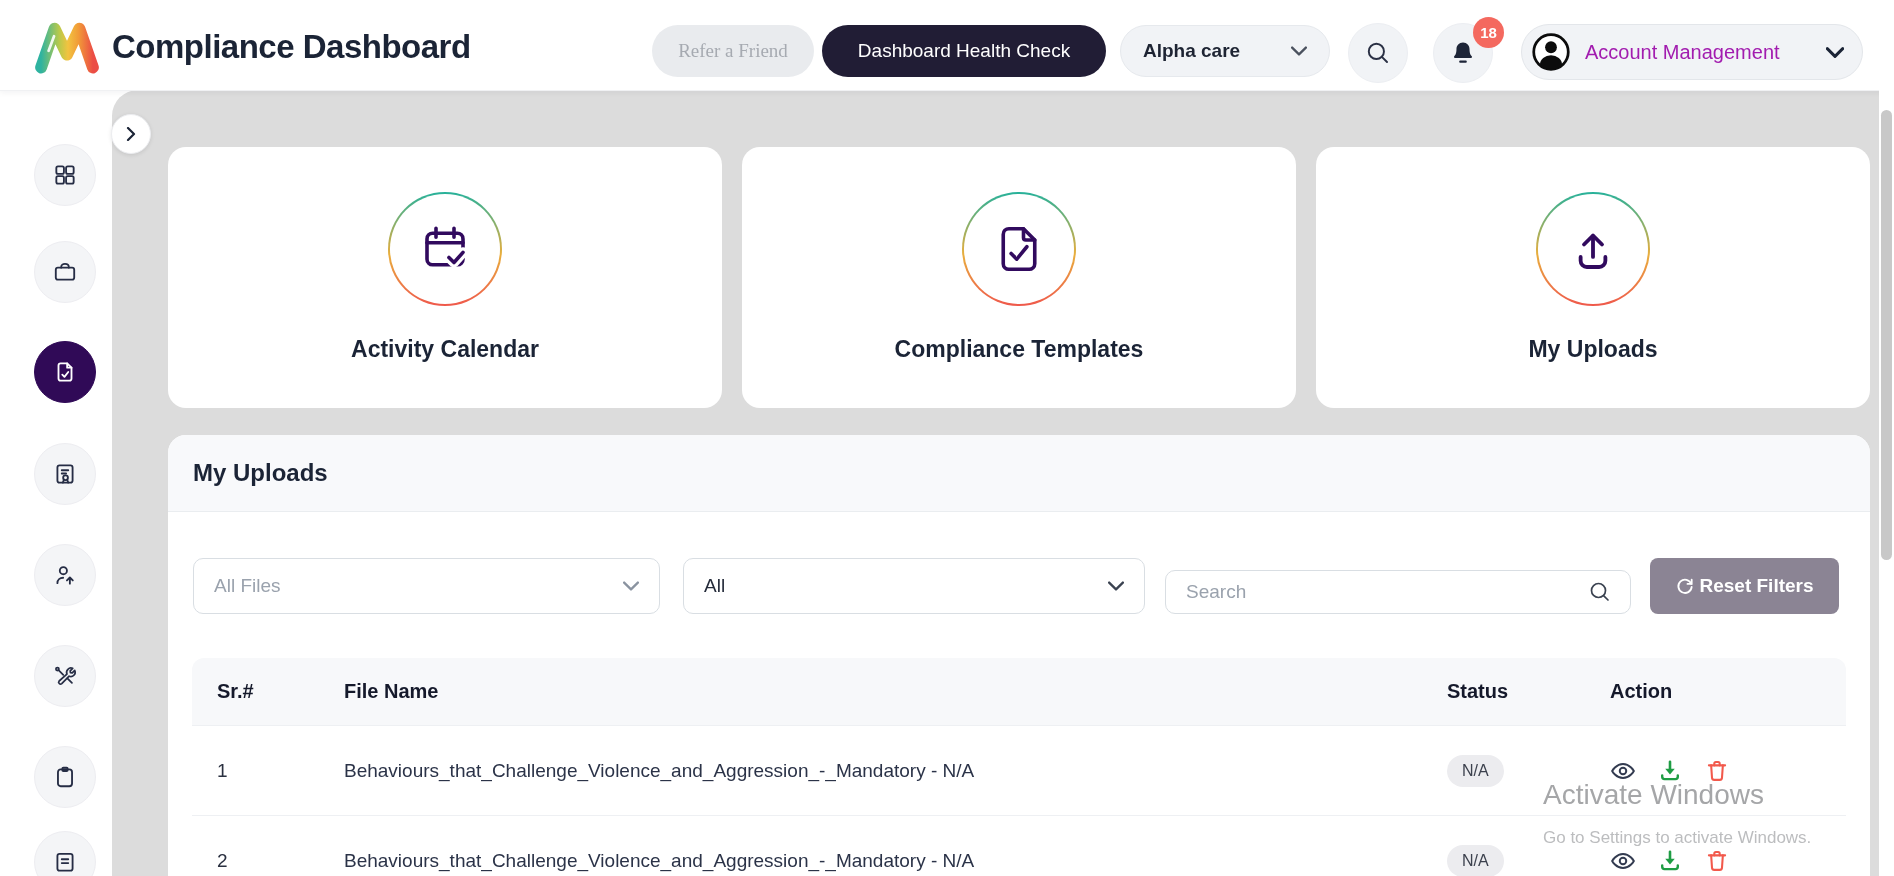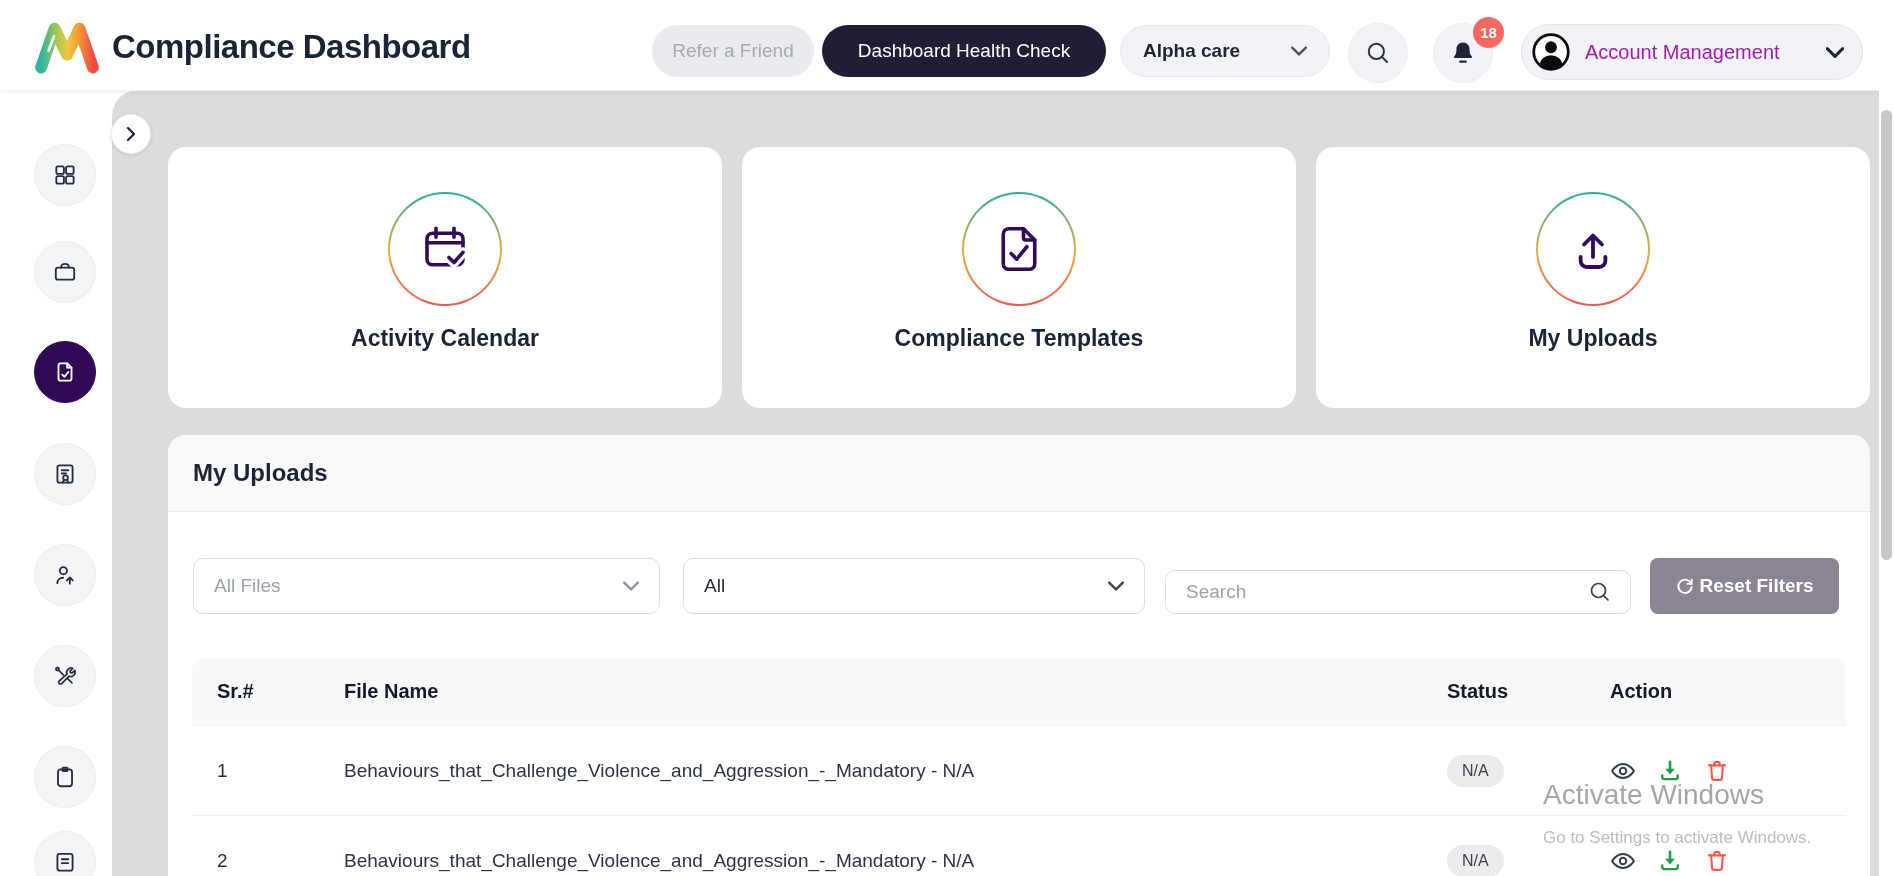--- a/index.html
+++ b/index.html
@@ -37,21 +37,21 @@
               border:1px solid #ecedf0;box-shadow:0 1px 4px rgba(0,0,0,.10);display:flex;align-items:center;justify-content:center;
               z-index:25;cursor:pointer;}
 
   
   .cards{position:absolute;left:168px;top:147px;display:flex;gap:20px;}
   .card{width:554px;height:261px;background:#fff;border-radius:18px;display:flex;flex-direction:column;align-items:center;cursor:pointer;}
   .grad-ring{margin-top:45px;width:114px;height:114px;border-radius:50%;
              background:linear-gradient(180deg,#26b19a 0%,#e9ae3d 55%,#ef584b 100%);
              display:flex;align-items:center;justify-content:center;}
   .grad-inner{width:110px;height:110px;border-radius:50%;background:#fff;display:flex;align-items:center;justify-content:center;}
-  .card-label{margin-top:19px;font-size:23px;font-weight:700;color:#1b2436;}
+  .card-label{margin-top:30px;font-size:23px;font-weight:700;color:#1b2436;}
 
   
   .panel{position:absolute;left:168px;top:435px;width:1702px;height:441px;background:#ffffff;
          border-radius:18px 18px 0 0;overflow:hidden;}
   .panel-head{height:77px;background:#f8f9fb;border-bottom:1px solid #eaedf0;display:flex;align-items:center;padding-left:25px;box-sizing:border-box;}
   .panel-title{font-size:24px;font-weight:700;color:#1b2436;}
   .filters{position:absolute;left:25px;top:123px;height:56px;display:flex;align-items:stretch;}
   .ctrl{box-sizing:border-box;border:1px solid #d9dee3;border-radius:10px;background:#fff;display:flex;align-items:center;
         font-size:19px;padding:0 20px;justify-content:space-between;cursor:pointer;}
   .dd1{width:467px;color:#9aa2ad;}
@@ -98,21 +98,21 @@
           <stop offset="0.52" stop-color="#f2c340"></stop>
             <stop offset="0.72" stop-color="#f19b38"></stop>
           <stop offset="1" stop-color="#eb4d45"></stop>
         </linearGradient>
       </defs>
       <polyline points="12,88 37,16 60,64 83,16 108,88" fill="none" stroke="url(#mlg)" stroke-width="22" stroke-linecap="round" stroke-linejoin="round"></polyline>
       <line x1="26" y1="57" x2="36" y2="30" stroke="#ffffff" stroke-width="5" stroke-linecap="round" opacity="0.9"></line>
     </svg>
     <div class="app-title">Compliance Dashboard</div>
 
-    <button class="pill pill-refer" style="border:none;font-family:Liberation Sans, sans-serif;text-align:right;">Refer a Friend</button>
+    <button class="pill pill-refer" style="border:none;font-family:Liberation Serif, serif;text-align:right;">Refer a Friend</button>
     <button class="pill pill-health" style="border:none;font-family:inherit;">Dashboard Health Check</button>
 
     <div class="pill pill-org">
       <span>Alpha care</span>
       <svg width="16" height="10" viewBox="0 0 14 8">
         <path d="M1 1l6 6 6-6" fill="none" stroke="#4a515e" stroke-width="2" stroke-linecap="round" stroke-linejoin="round"></path>
       </svg>
     </div>
 
     <div class="hd-circle hd-search">

